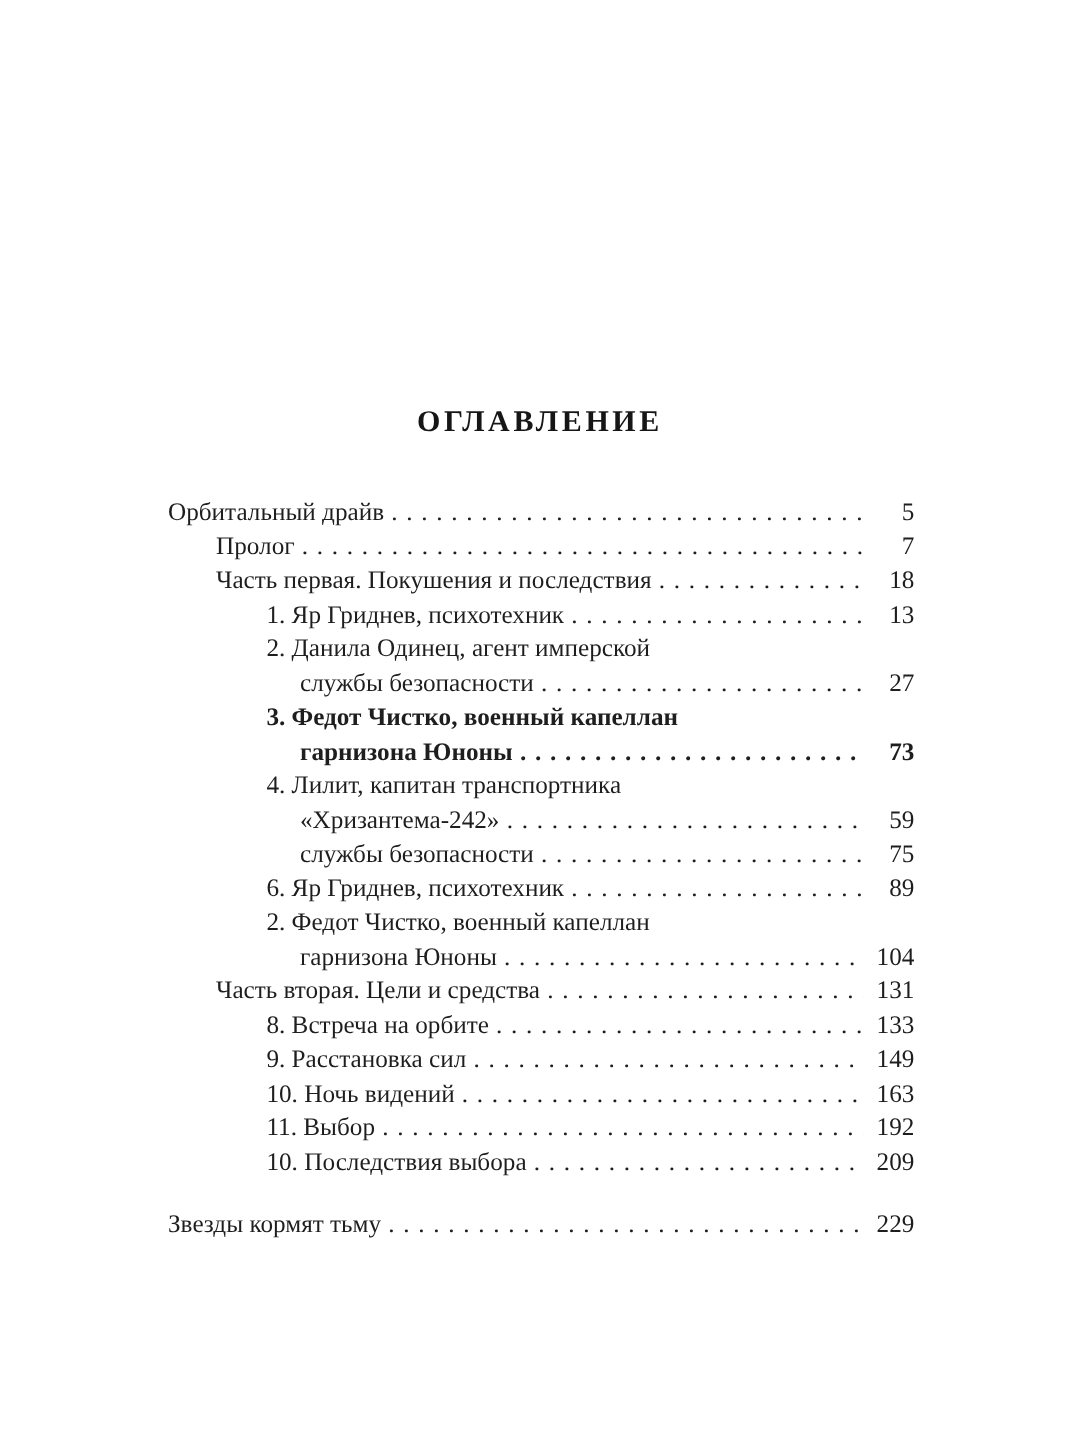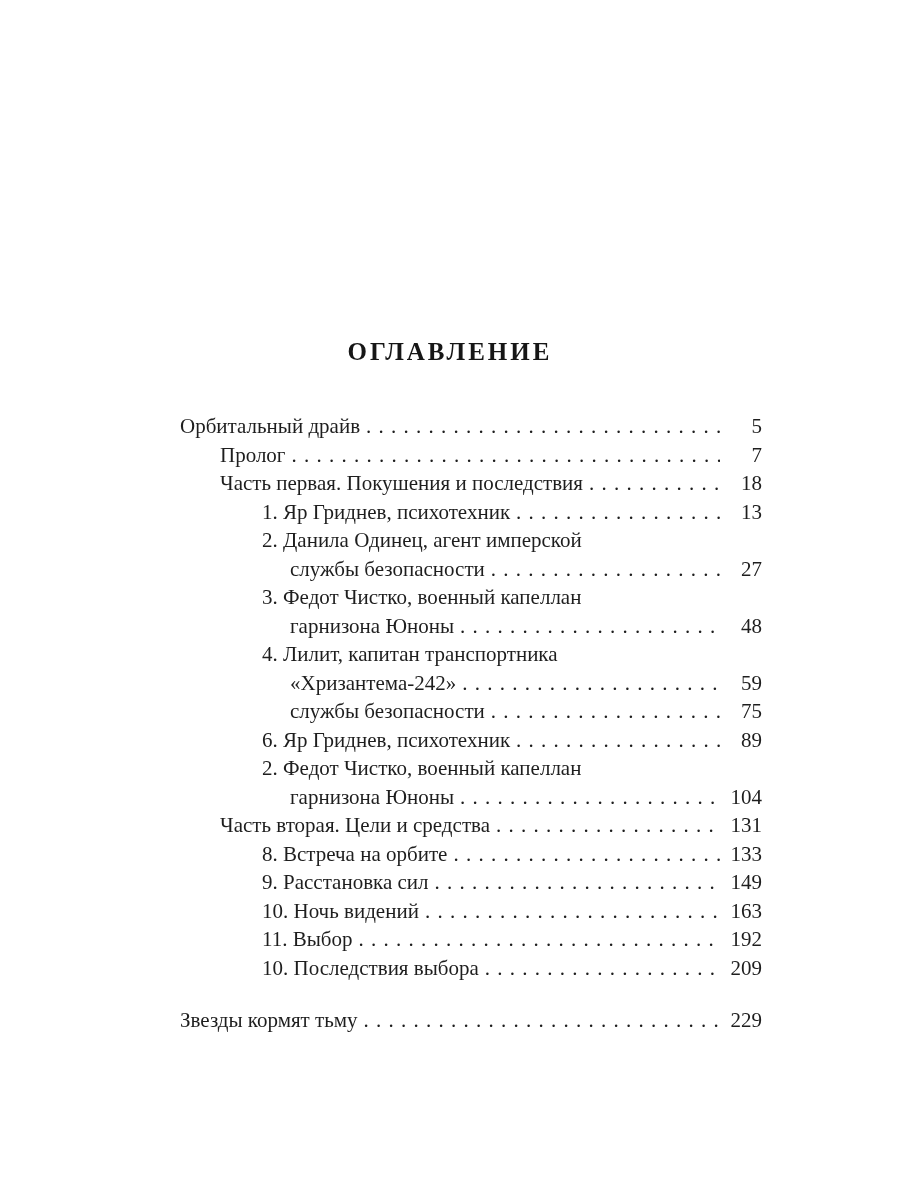--- a/index.html
+++ b/index.html
@@ -40,21 +40,20 @@
   }
   .line {
     display: flex;
     align-items: baseline;
   }
   .line.cont {
     padding-left: 28px;
   }
   .txt {
     white-space: nowrap;
-    margin-left: 40px;
   }
   .leader {
     flex: 1 1 auto;
     overflow: hidden;
     white-space: nowrap;
     min-width: 14px;
     margin-left: 6px;
     margin-right: 4px;
   }
   .leader::after {
@@ -105,28 +104,28 @@
       <div class="entry" style="padding-left: 82px;">
         <div class="line">
           <span class="txt">2. Данила Одинец, агент имперской</span>
         </div>
         <div class="line cont">
           <span class="txt">службы безопасности</span>
           <span class="leader"></span>
           <span class="page-num">27</span>
         </div>
       </div>
-      <div class="entry" style="padding-left: 82px;">
+      <div class="entry" style="padding-left: 82px; font-weight: bold;">
         <div class="line">
           <span class="txt">3. Федот Чистко, военный капеллан</span>
         </div>
         <div class="line cont">
           <span class="txt">гарнизона Юноны</span>
           <span class="leader"></span>
-          <span class="page-num">48</span>
+          <span class="page-num">73</span>
         </div>
       </div>
       <div class="entry" style="padding-left: 82px;">
         <div class="line">
           <span class="txt">4. Лилит, капитан транспортника</span>
         </div>
         <div class="line cont">
           <span class="txt">«Хризантема-242»</span>
           <span class="leader"></span>
           <span class="page-num">59</span>

